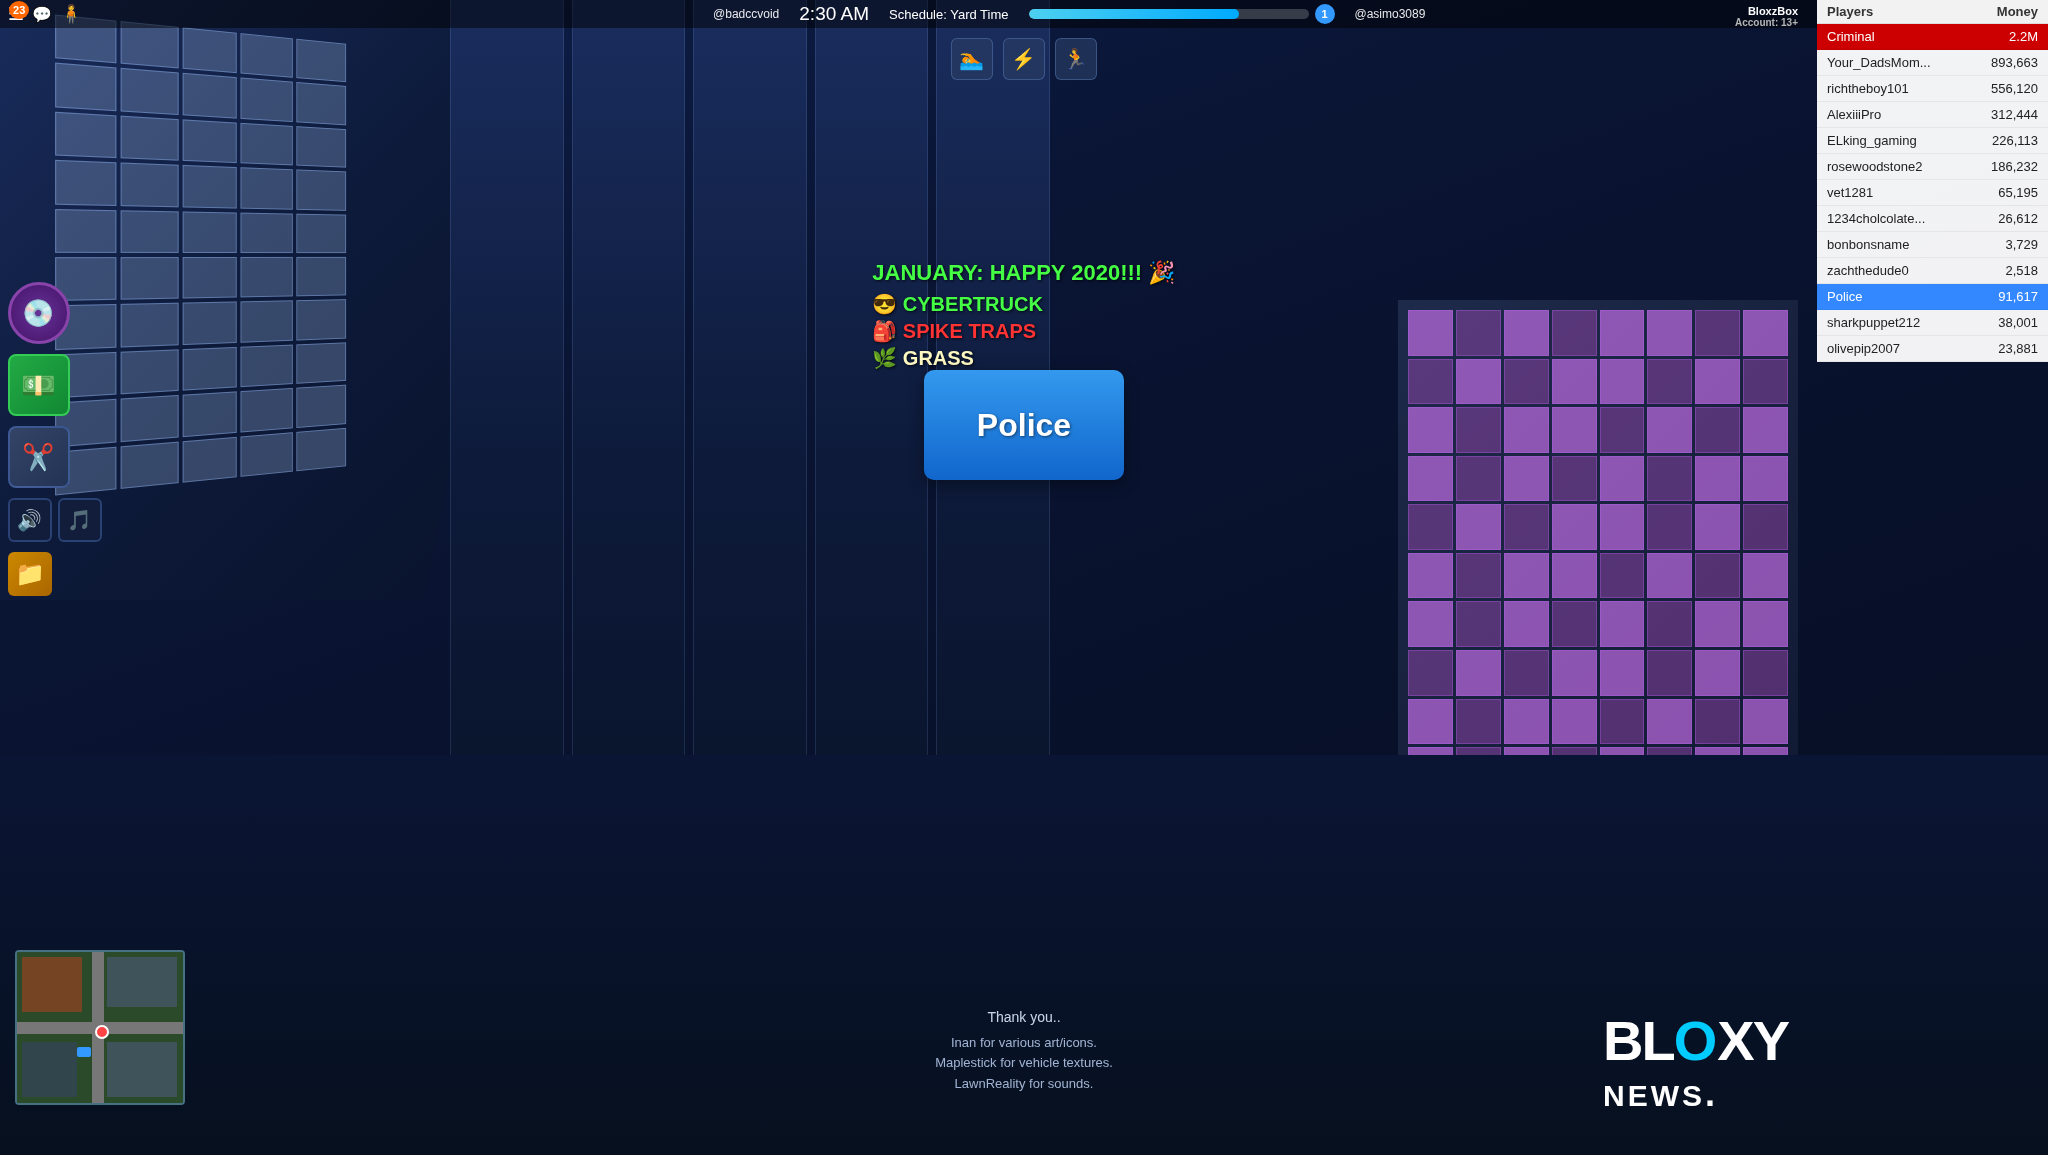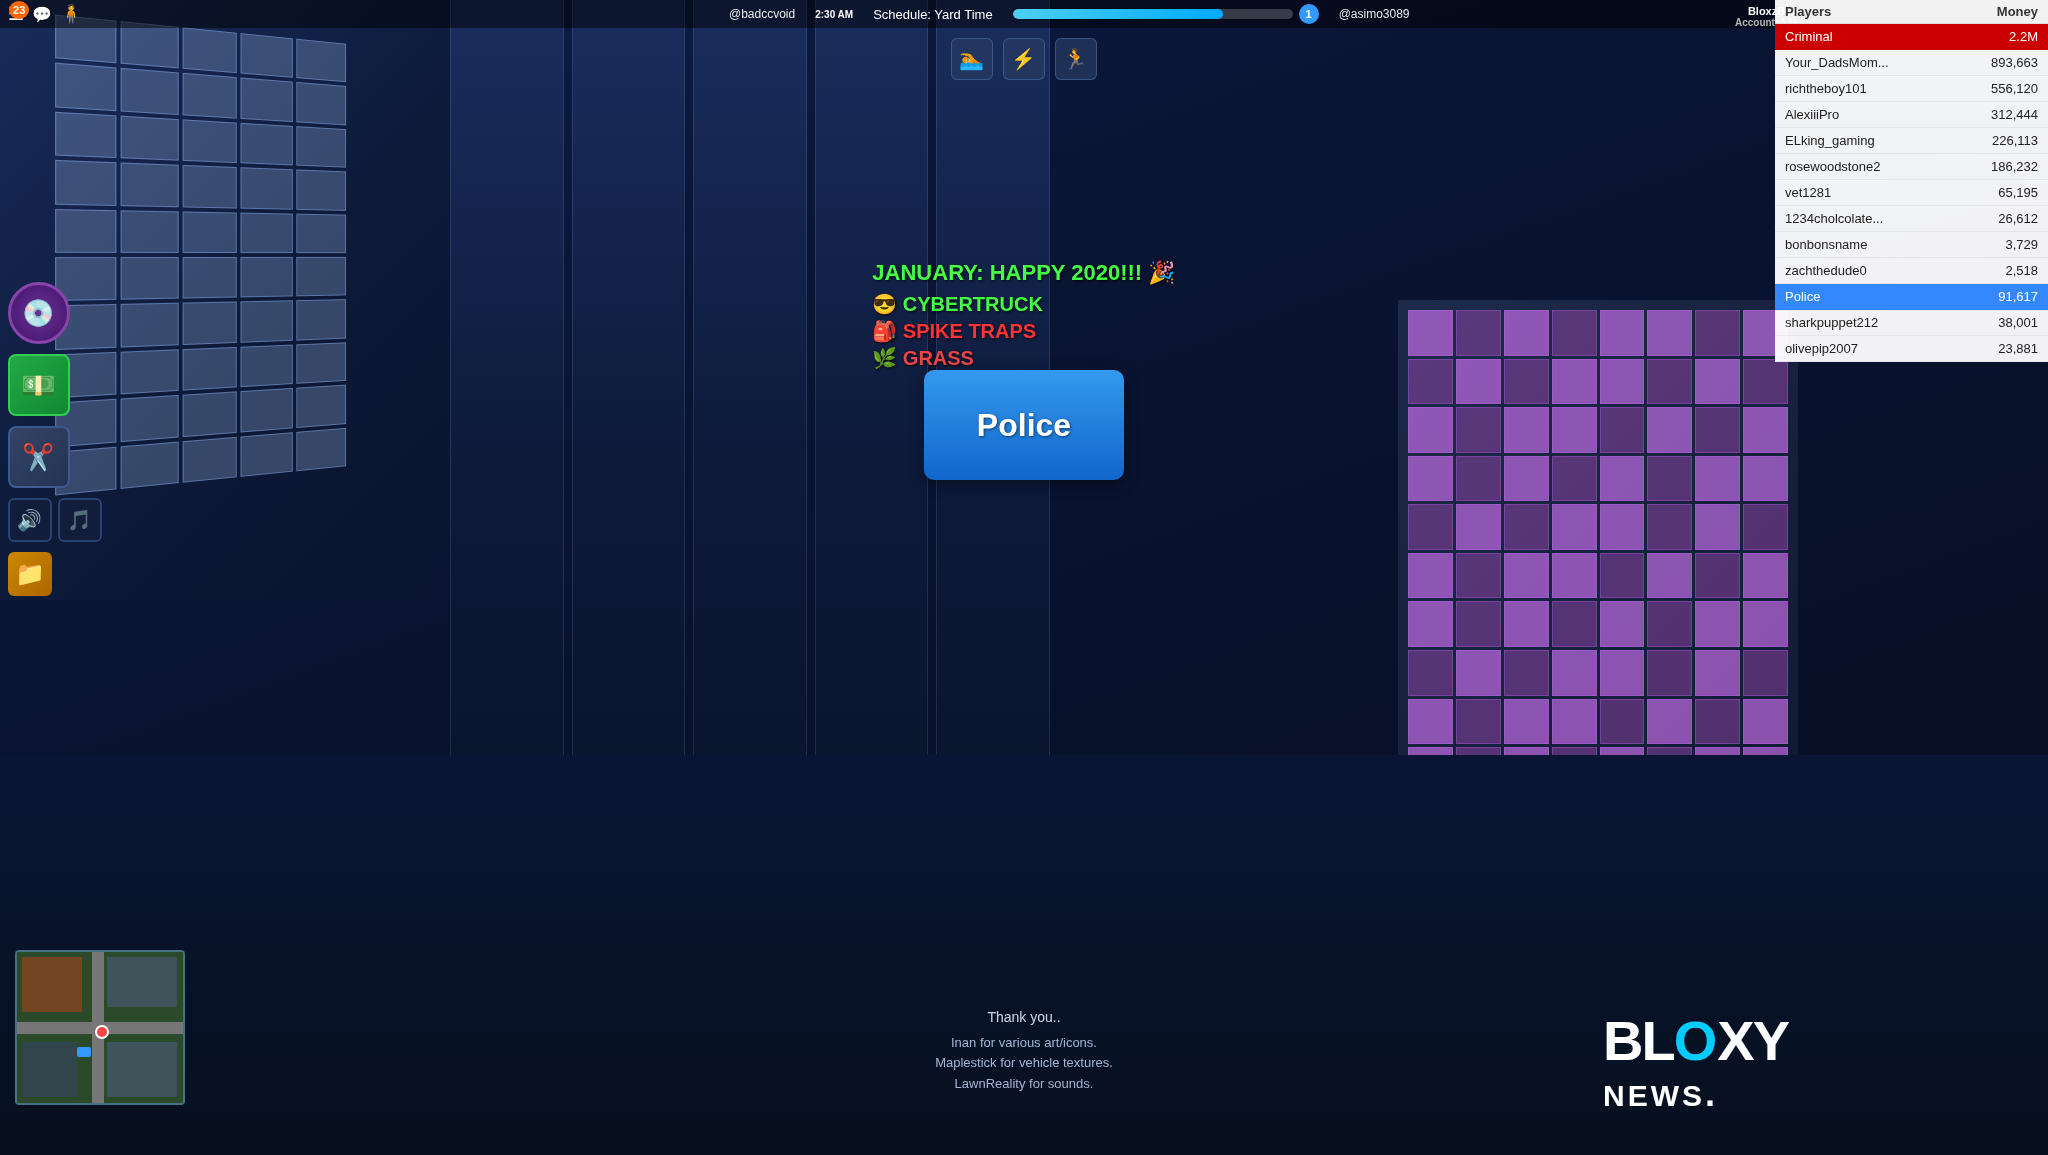--- a/index.html
+++ b/index.html
@@ -152,22 +152,22 @@
     }
 
     .username-tag {
       color: white;
       font-size: 12px;
       opacity: 0.9;
     }
 
     .time-display {
       color: white;
-      font-size: 10px;
-      font-weight: bold;
+      font-size: 19px;
+      font-weight: normal;
     }
 
     .schedule-label {
       color: white;
       font-size: 13px;
     }
 
     .schedule-bar-container {
       display: flex;
       align-items: center;
@@ -271,21 +271,21 @@
 
     .announcement-line {
       font-size: 20px;
       font-weight: bold;
       margin: 3px 0;
       text-shadow: 1px 1px 3px rgba(0,0,0,0.8);
     }
 
     .line-cybertruck { color: #44ff44; }
     .line-spike { color: #ff3333; }
-    .line-grass { color: #ef4444; }
+    .line-grass { color: #fef9c3; }
 
     
     .team-buttons {
       position: absolute;
       top: 370px;
       left: 50%;
       transform: translateX(-50%);
       display: flex;
       gap: 10px;
       z-index: 100;
@@ -358,21 +358,21 @@
       font-size: 14px;
       margin-bottom: 4px;
       color: rgba(220, 235, 255, 0.9);
     }
 
     
     .scoreboard {
       position: absolute;
       top: 0;
       right: 0;
-      width: 273px;
+      width: 231px;
       background: rgba(255,255,255,0.95);
       z-index: 200;
       padding: 0;
     }
 
     .scoreboard-header {
       display: flex;
       justify-content: space-between;
       padding: 4px 10px;
       border-bottom: 1px solid #ddd;

